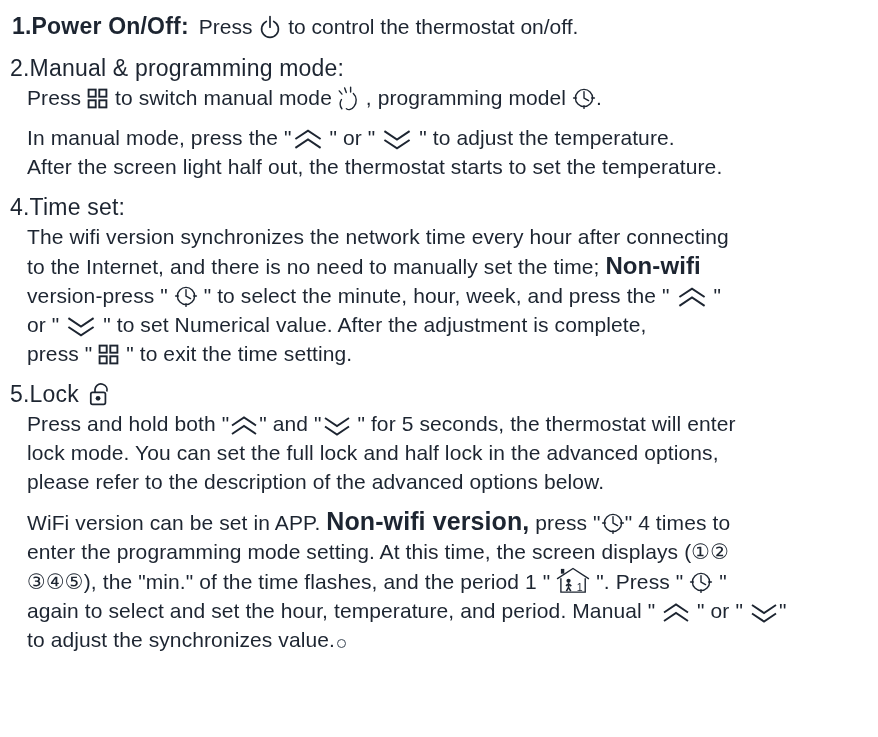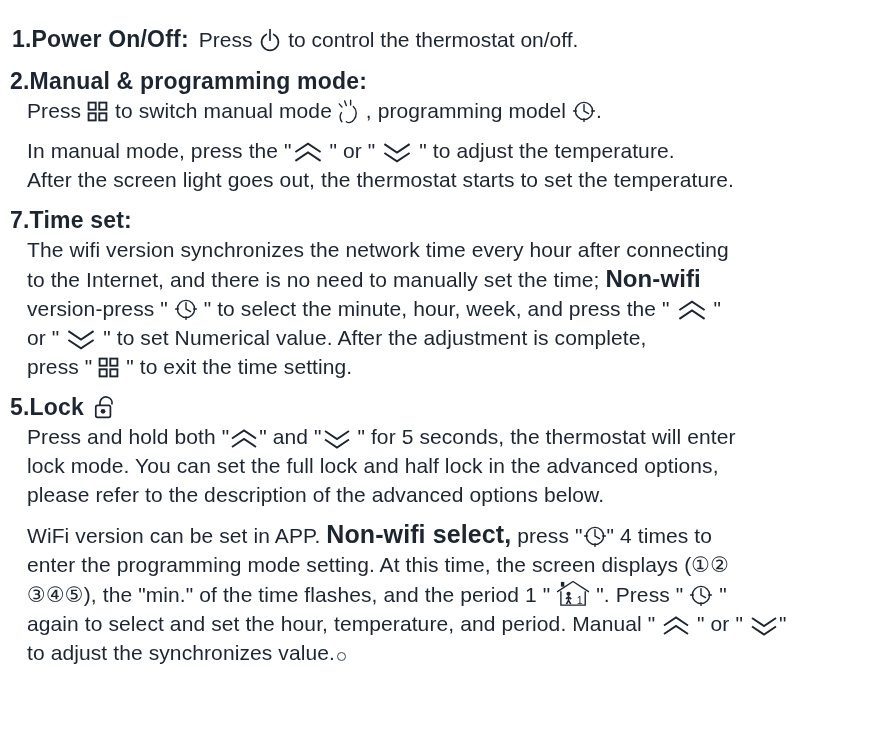--- a/index.html
+++ b/index.html
@@ -1,23 +1,23 @@
 <!DOCTYPE html>
 <html><head>
 <meta charset="utf-8">
 <style>
   html,body{margin:0;padding:0;}
   body{
     width:878px;height:737px;overflow:hidden;background:#ffffff;
     font-family:"Liberation Sans","DejaVu Sans",sans-serif;
     color:#1d2531;
   }
-  .page{padding:24px 10px 0 10px;}
+  .page{padding:11px 10px 0 10px;}
   .sec{margin:0 0 11px 0;}
-  .heading{font-size:23px;font-weight:bold;line-height:30px;letter-spacing:0.2px;}
+  .heading{font-size:23px;font-weight:normal;line-height:30px;letter-spacing:0.2px;}
   .line{font-size:21px;line-height:29px;margin-left:17px;letter-spacing:0.1px;}
   .sec1-line{margin-left:2px;font-size:21px;line-height:31px;}
   .heading-inline{font-size:23px;font-weight:bold;margin-right:10px;letter-spacing:0.2px;}
   .emph{font-weight:bold;font-size:24px;}
   .emph2{font-weight:bold;font-size:25px;}
   svg.icn{display:inline-block;vertical-align:-5px;color:#1d2531;}
   svg.icn.big{vertical-align:-7px;}
   .hdg-lock-icon{vertical-align:-4px;margin-left:9px;}
   .ring{
     display:inline-block;width:7px;height:7px;border:1.6px solid #3a4654;
@@ -110,25 +110,25 @@
           <use href="#sym-clock"></use>
         </svg><span>.</span></div>
   </div>
 
   <div class="sec">
     <div class="line"><span>In manual mode, press the "</span><svg class="icn" width="32" height="21">
           <use href="#sym-chevup"></use>
         </svg><span> " or " </span><svg class="icn" width="32" height="21">
           <use href="#sym-chevdown"></use>
         </svg><span> " to adjust the temperature.</span></div>
-    <div class="line">After the screen light goes out, the thermostat starts to set the temperature.</div>
+    <div class="line">After the screen light half out, the thermostat starts to set the temperature.</div>
   </div>
 
   <div class="sec">
-    <div class="heading">7.Time set:</div>
+    <div class="heading">4.Time set:</div>
     <div class="line">The wifi version synchronizes the network time every hour after connecting</div>
     <div class="line"><span>to the Internet, and there is no need to manually set the time; </span><span class="emph">Non-wifi</span></div>
     <div class="line"><span>version-press " </span><svg class="icn" width="24" height="24">
           <use href="#sym-clock"></use>
         </svg><span> " to select the minute, hour, week, and press the " </span><svg class="icn" width="32" height="21">
           <use href="#sym-chevup"></use>
         </svg><span> "</span></div>
     <div class="line"><span>or " </span><svg class="icn" width="32" height="21">
           <use href="#sym-chevdown"></use>
         </svg><span> " to set Numerical value. After the adjustment is complete,</span></div>
@@ -144,21 +144,21 @@
     <div class="line"><span>Press and hold both "</span><svg class="icn" width="30" height="20">
           <use href="#sym-chevup"></use>
         </svg><span>" and "</span><svg class="icn" width="30" height="20">
           <use href="#sym-chevdown"></use>
         </svg><span> " for 5 seconds, the thermostat will enter</span></div>
     <div class="line">lock mode. You can set the full lock and half lock in the advanced options,</div>
     <div class="line">please refer to the description of the advanced options below.</div>
   </div>
 
   <div class="sec">
-    <div class="line"><span>WiFi version can be set in APP. </span><span class="emph2">Non-wifi select,</span><span> press "</span><svg class="icn" width="24" height="24">
+    <div class="line"><span>WiFi version can be set in APP. </span><span class="emph2">Non-wifi version,</span><span> press "</span><svg class="icn" width="24" height="24">
           <use href="#sym-clock"></use>
         </svg><span>" 4 times to</span></div>
     <div class="line">enter the programming mode setting. At this time, the screen displays (①②</div>
     <div class="line"><span>③④⑤), the "min." of the time flashes, and the period 1 " </span><svg class="icn big" width="34" height="30">
           <use href="#sym-house"></use>
         </svg><span> ". Press " </span><svg class="icn" width="24" height="24">
           <use href="#sym-clock"></use>
         </svg><span> "</span></div>
     <div class="line"><span>again to select and set the hour, temperature, and period. Manual " </span><svg class="icn" width="30" height="20">
           <use href="#sym-chevup"></use>

